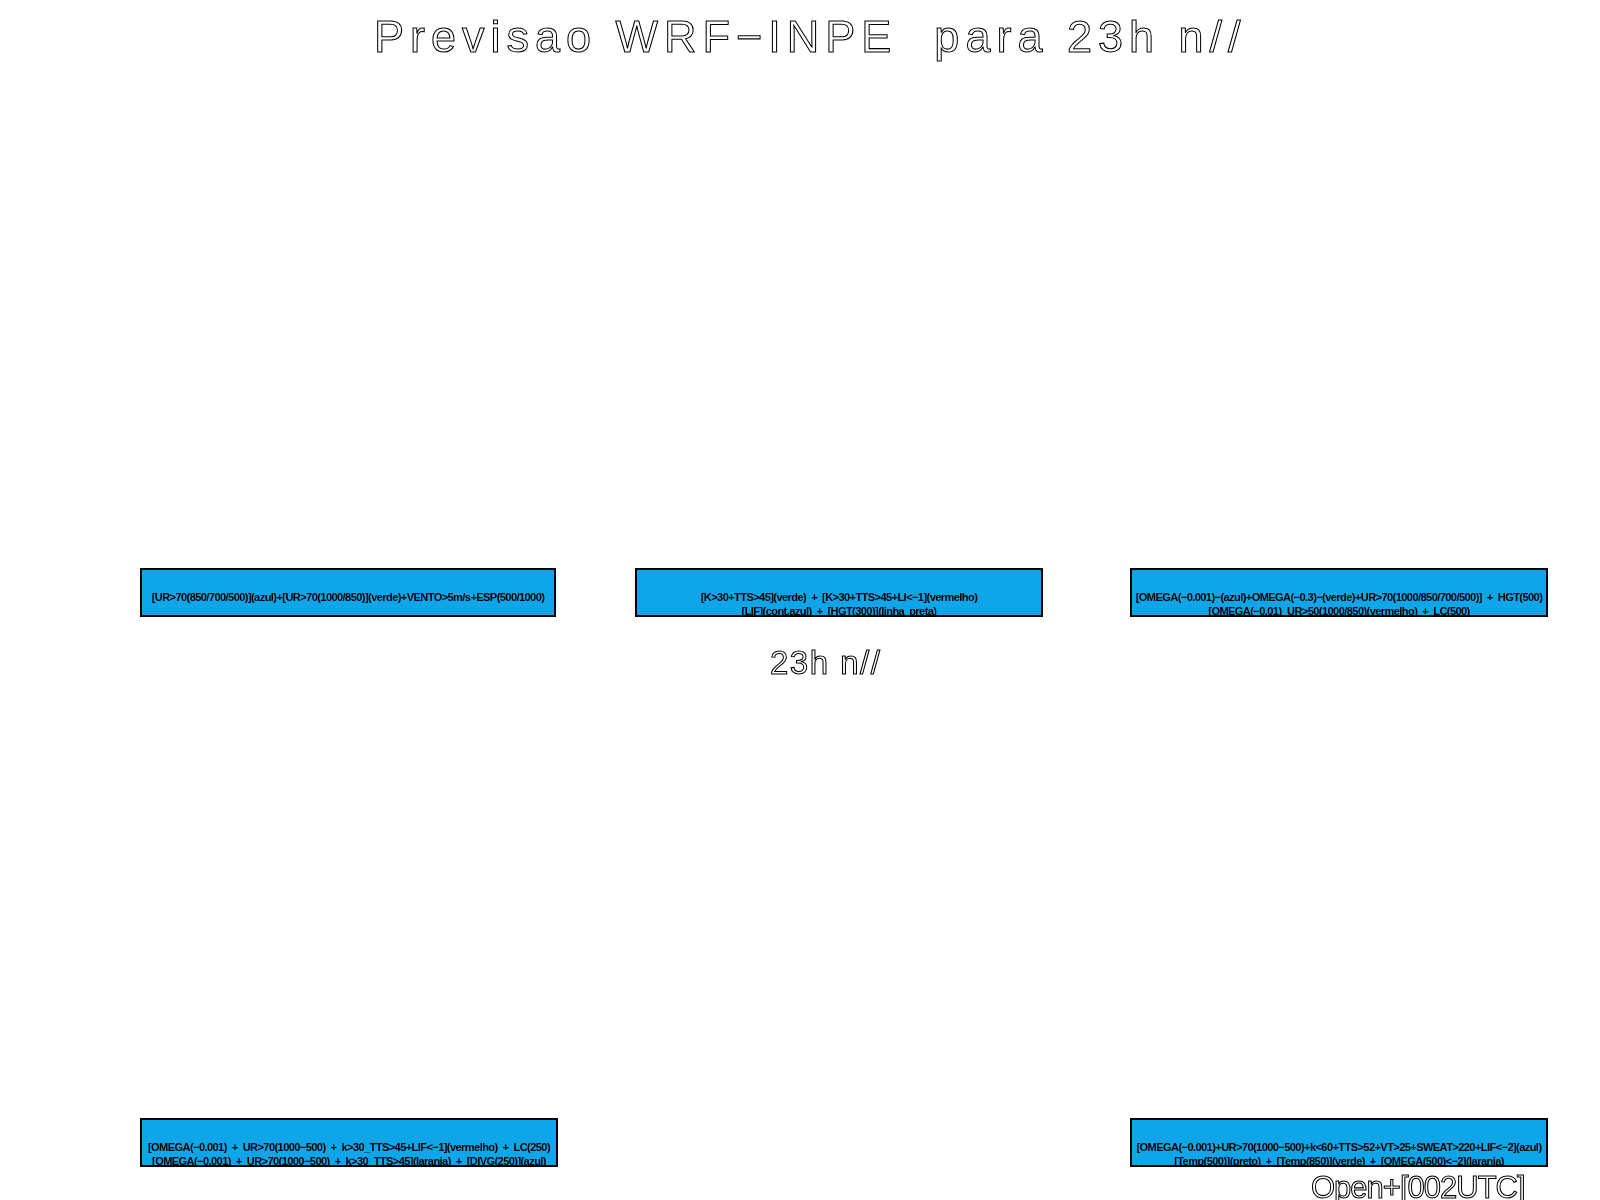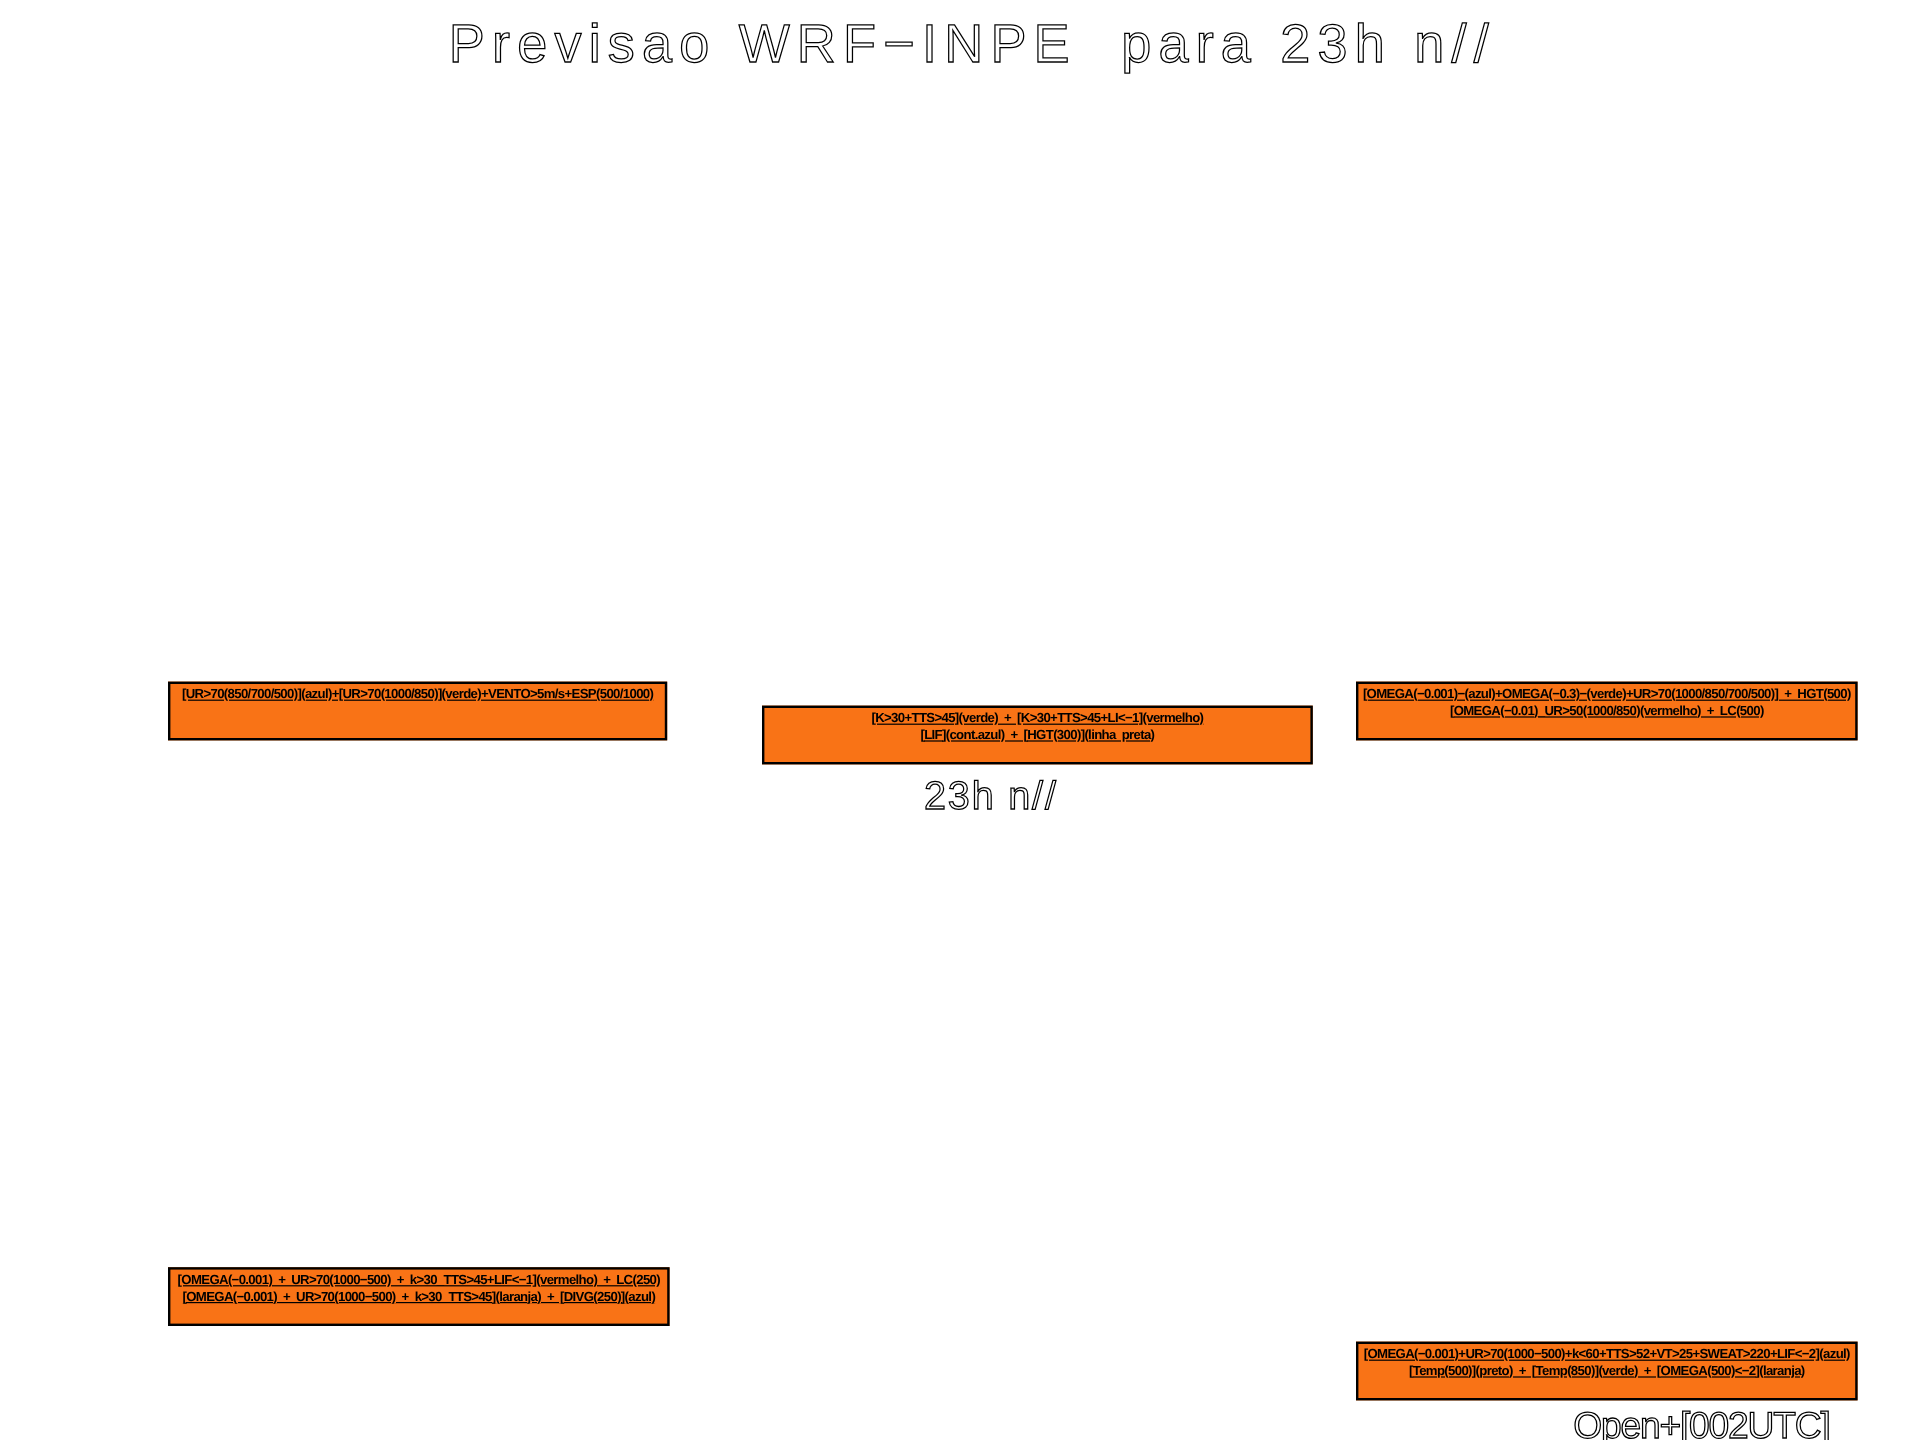--- a/index.html
+++ b/index.html
@@ -54,38 +54,37 @@
     top: 1172px;
     font-size: 31px;
     letter-spacing: -1px;
   }
   
   .legend-box {
     position: absolute;
     height: 49px;
     box-sizing: border-box;
     border: 2px solid #000000;
-    background: #f97316;
+    background: #0ea5e9;
     text-align: center;
-    padding-top: 3px;
+    padding-top: 21px;
     overflow: visible;
-    text-decoration: underline;
   }
   .legend-line {
     color: #000000;
     font-size: 11px;
     font-weight: bold;
     letter-spacing: -0.55px;
     line-height: 13.5px;
     white-space: pre;
   }
   .pos-tl { left: 97px;   top: 568px;  width: 416px; }
-  .pos-tc { left: 592px;  top: 588px;  width: 459px; }
+  .pos-tc { left: 592px;  top: 568px;  width: 408px; }
   .pos-tr { left: 1087px; top: 568px;  width: 418px; }
-  .pos-bl { left: 97px;   top: 1056px; width: 418px; }
+  .pos-bl { left: 97px;   top: 1118px; width: 418px; }
   .pos-bc { left: 585px;  top: 1118px; width: 434px; }
   .pos-br { left: 1087px; top: 1118px; width: 418px; }
 </style>
 </head>
 <body>
 
 <div class="page">
 
   <div class="plotfont plot-title">Previsao WRF−INPE  para 23h n//</div>
 

